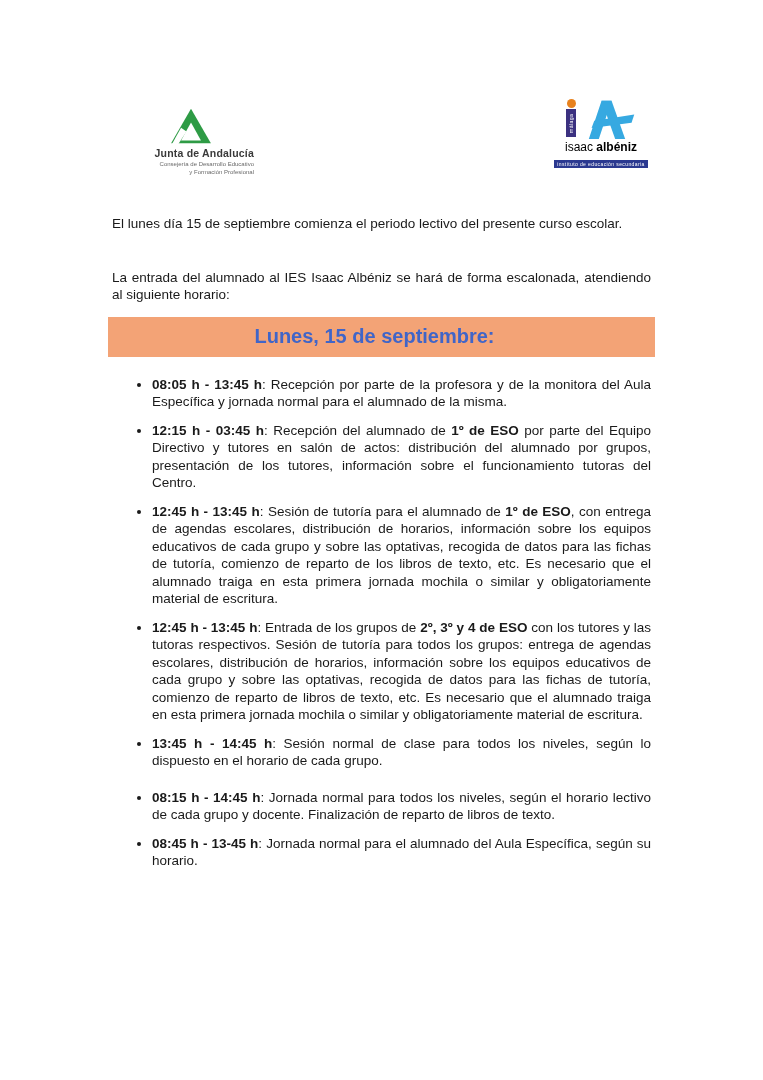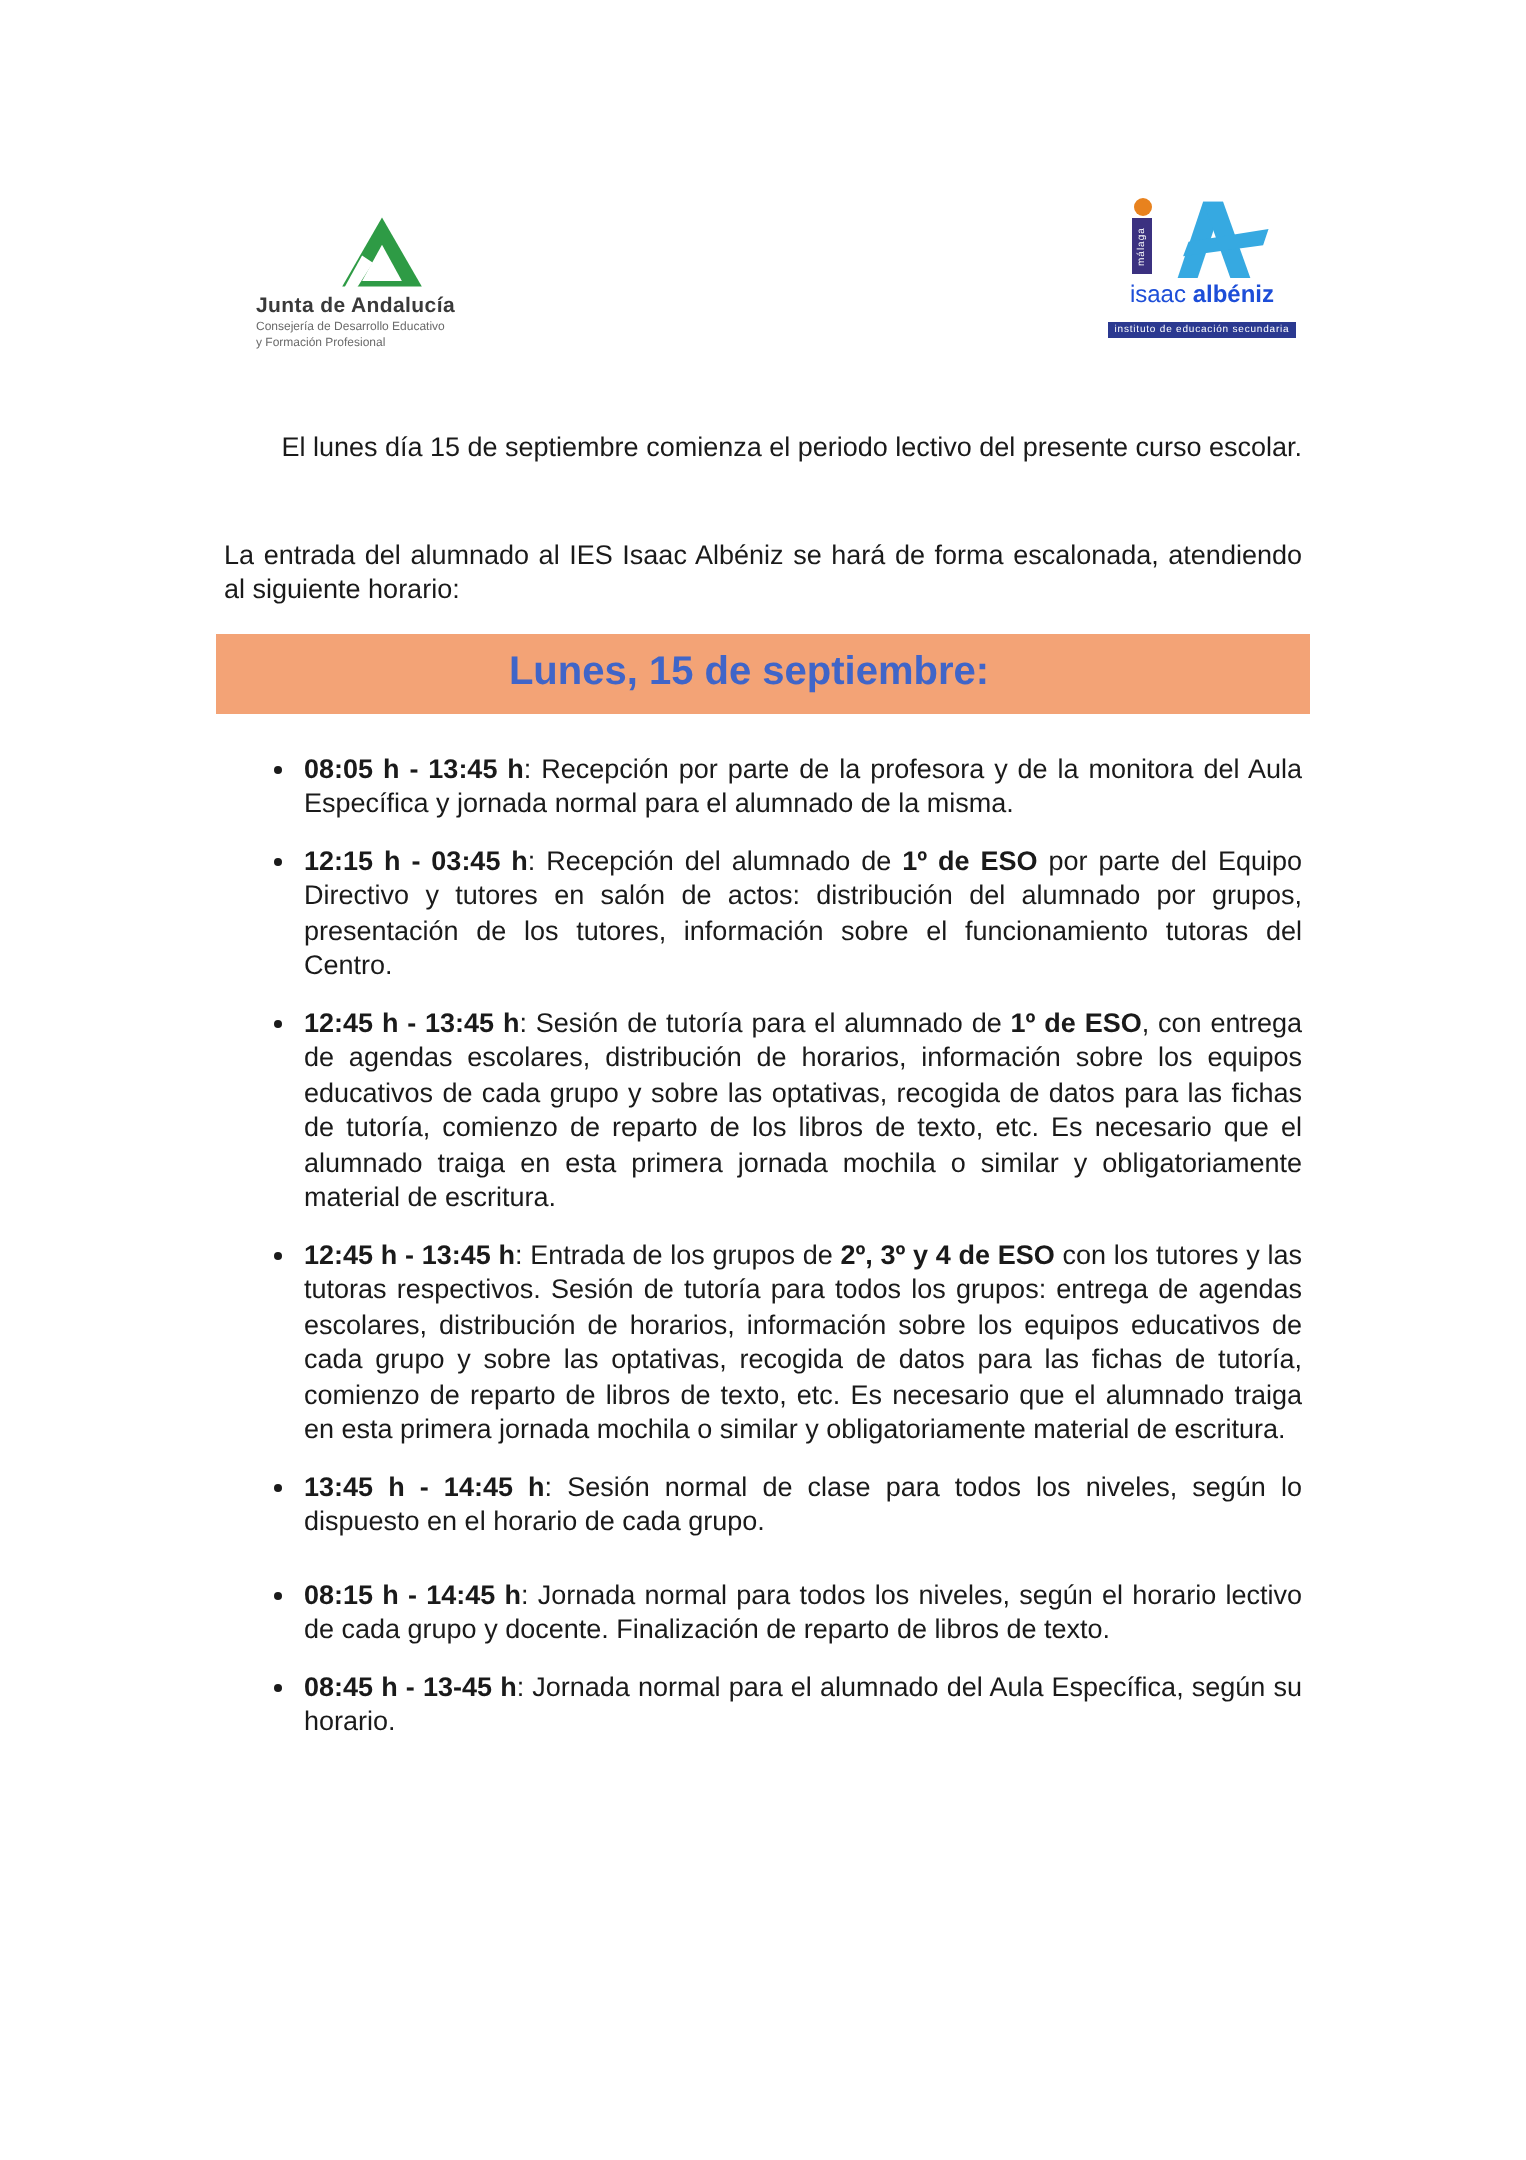--- a/index.html
+++ b/index.html
@@ -12,51 +12,51 @@
     padding:95px 112px 0 112px;
     font-family:"Liberation Sans", sans-serif;
     font-size:13.5px;
     color:#1a1a1a;
     overflow:hidden;
   }
 
   
   .header { position:relative; height:92px; margin-bottom:28px; }
 
-  .logo-junta { position:absolute; left:16px; top:12px; width:126px; text-align:left; }
+  .logo-junta { position:absolute; left:16px; top:12px; width:126px; text-align:right; }
   .logo-junta svg { display:block; margin:0 auto 2px; }
   .junta-name { font-size:10.5px; font-weight:bold; color:#3a3a3a; letter-spacing:0.2px; }
   .junta-dept { font-size:6px; color:#6a6a6a; line-height:7.5px; margin-top:2px; }
 
   .title {
     position:absolute; left:50%; top:0; transform:translateX(-50%);
     margin:0; font-size:23px; line-height:30px; font-weight:bold;
     color:#1F76BE; text-align:center; white-space:nowrap;
   }
 
   .logo-school { position:absolute; right:0; top:4px; width:100px; text-align:center; }
   .monogram { display:flex; align-items:flex-start; justify-content:center; gap:2px; height:40px; }
   .i-col { display:flex; flex-direction:column; align-items:center; }
   .i-dot { width:9px; height:9px; border-radius:50%; background:#E8821E; margin-bottom:1px; }
   .i-bar {
     width:10px; height:28px; background:#3B3180; color:#ffffff;
     font-size:5px; line-height:10px; text-align:center;
     writing-mode:vertical-rl; transform:rotate(180deg); letter-spacing:0.5px;
     overflow:hidden;
   }
-  .school-name { font-size:12px; color:#1d4ed8; margin-top:1px; white-space:nowrap; }
+  .school-name { font-size:12px; color:#000000; margin-top:1px; white-space:nowrap; }
   .school-name .bold { font-weight:bold; }
   .school-sub {
     display:inline-block; background:#2B3990; color:#ffffff;
     font-size:5px; line-height:8px; padding:0 3px; margin-top:1px;
     letter-spacing:0.4px; white-space:nowrap;
   }
 
   
-  .para { margin:0 0 10px 0; line-height:17.5px;text-align:right; }
+  .para { margin:0 0 10px 0; line-height:17.5px; }
   .justify { text-align:justify;margin-top:36px; }
 
   .banner {
     margin:13px -4px 0 -4px;
     background:#F3A376;
     color:#4065C8;
     font-size:20px; font-weight:bold; text-align:center;
     padding:8px 14px 9px 0;
   }
 

